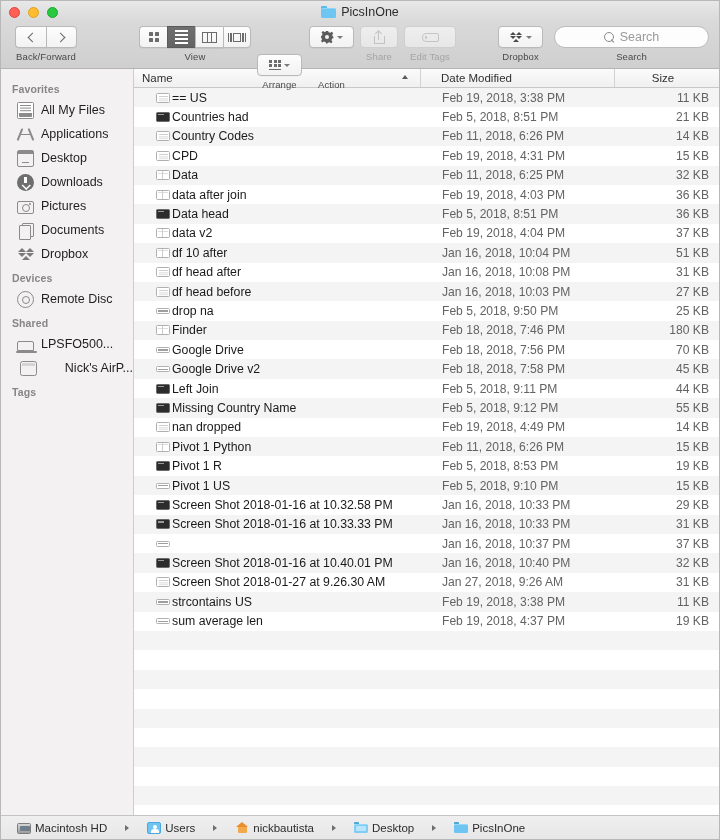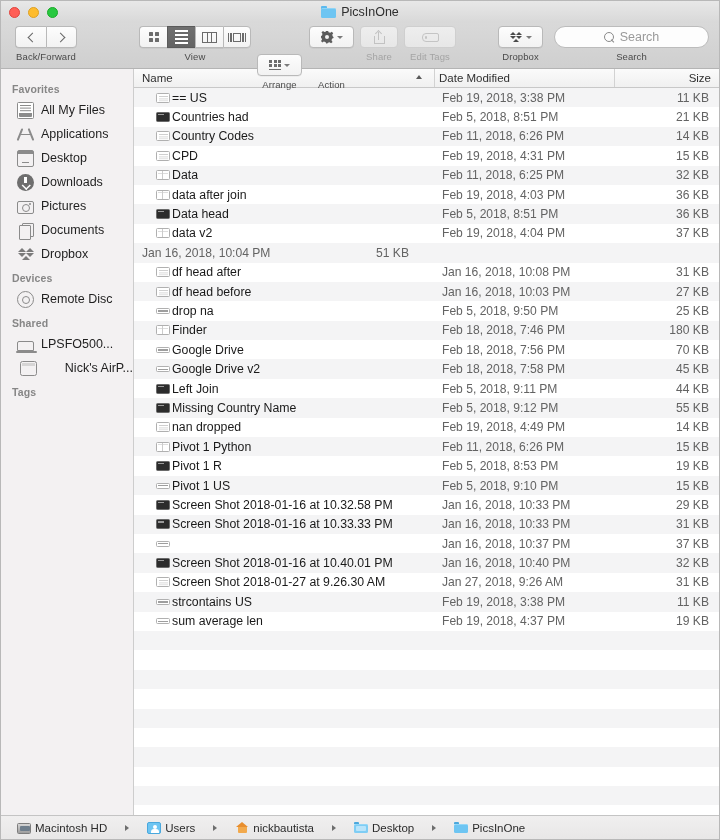--- a/index.html
+++ b/index.html
@@ -223,22 +223,22 @@
   #listarea { flex: 1; display: flex; flex-direction: column; min-width: 0; background: #fff; }
   #colhead {
     height: 33px; flex: 0 0 18px;
     background: linear-gradient(to bottom,#fbfbfb,#f0f0f0);
     border-bottom: 1px solid #c8c8c8;
     display: flex; align-items: center;
     font-size: 11.5px; color: #303030;
   }
   .ch { display: flex; align-items: center; height: 18px; position: relative; }
   .ch.name { flex: 1; padding-left: 8px; min-width: 0; }
-  .ch.date { flex: 0 0 180px; padding-left: 4px; border-left: 1px solid #d2d2d2; }
-  .ch.size { flex: 0 0 105px; justify-content: flex-end; padding-right: 8px; border-left: 1px solid #d2d2d2; }
+  .ch.date { flex: 0 0 180px; padding-left: 20px; border-left: 1px solid #d2d2d2; }
+  .ch.size { flex: 0 0 105px; justify-content: center; padding-right: 8px; border-left: 1px solid #d2d2d2; margin-left: 14px; }
   .sortcaret {
     position: absolute; right: 12px; top: 6px;
     width: 0; height: 0;
     border-left: 3.4px solid transparent; border-right: 3.4px solid transparent;
     border-bottom: 4.2px solid #5a5a5a;
   }
 
   #rows { flex: 1; overflow: hidden; }
   .row {
     height: 19.4px; display: flex; align-items: center;
@@ -570,20 +570,24 @@
           </div>
           <div class="row">
             <div class="c-name">
               <span class="thumb panes"></span>
               <span class="nm">data v2</span>
             </div>
             <div class="c-date">Feb 19, 2018, 4:04 PM</div>
             <div class="c-size">37 KB</div>
           </div>
           <div class="row alt">
+            <div class="c-name">
+              <span class="thumb panes"></span>
+              <span class="nm">df 10 after</span>
+            </div>
             <div class="c-date">Jan 16, 2018, 10:04 PM</div>
             <div class="c-size">51 KB</div>
           </div>
           <div class="row">
             <div class="c-name">
               <span class="thumb light"></span>
               <span class="nm">df head after</span>
             </div>
             <div class="c-date">Jan 16, 2018, 10:08 PM</div>
             <div class="c-size">31 KB</div>

